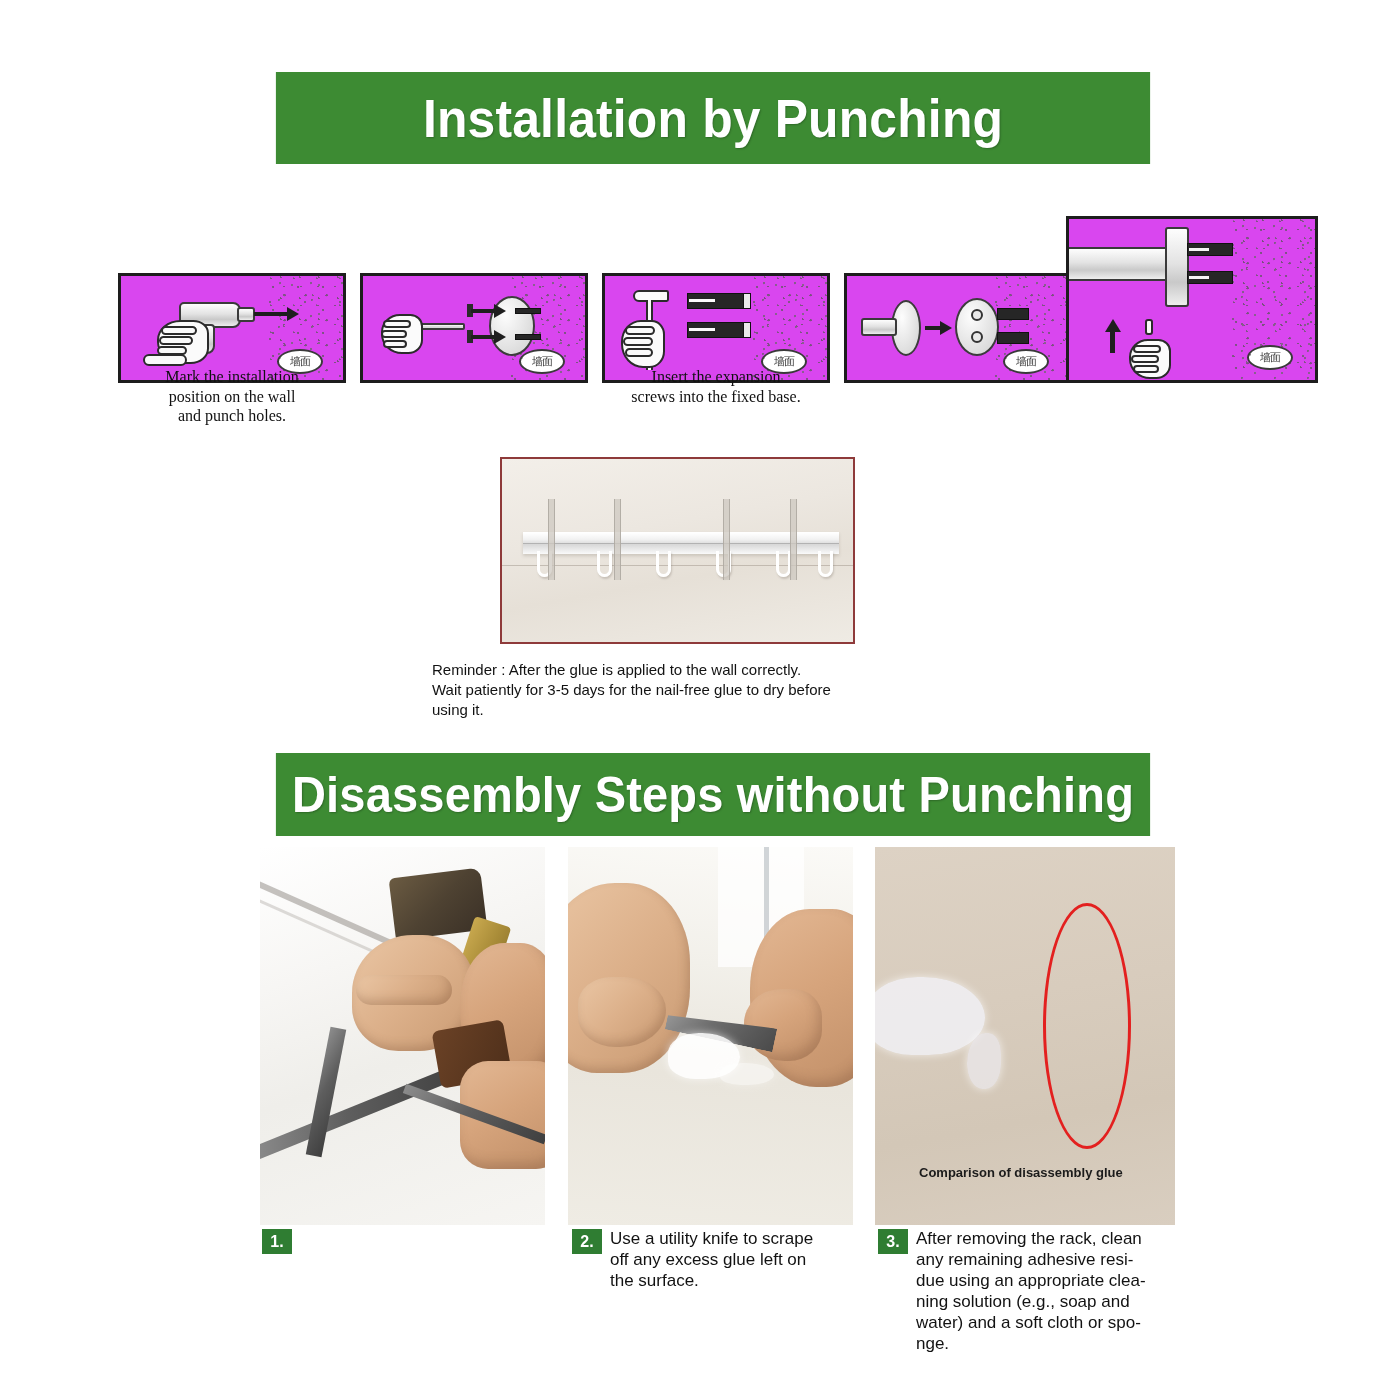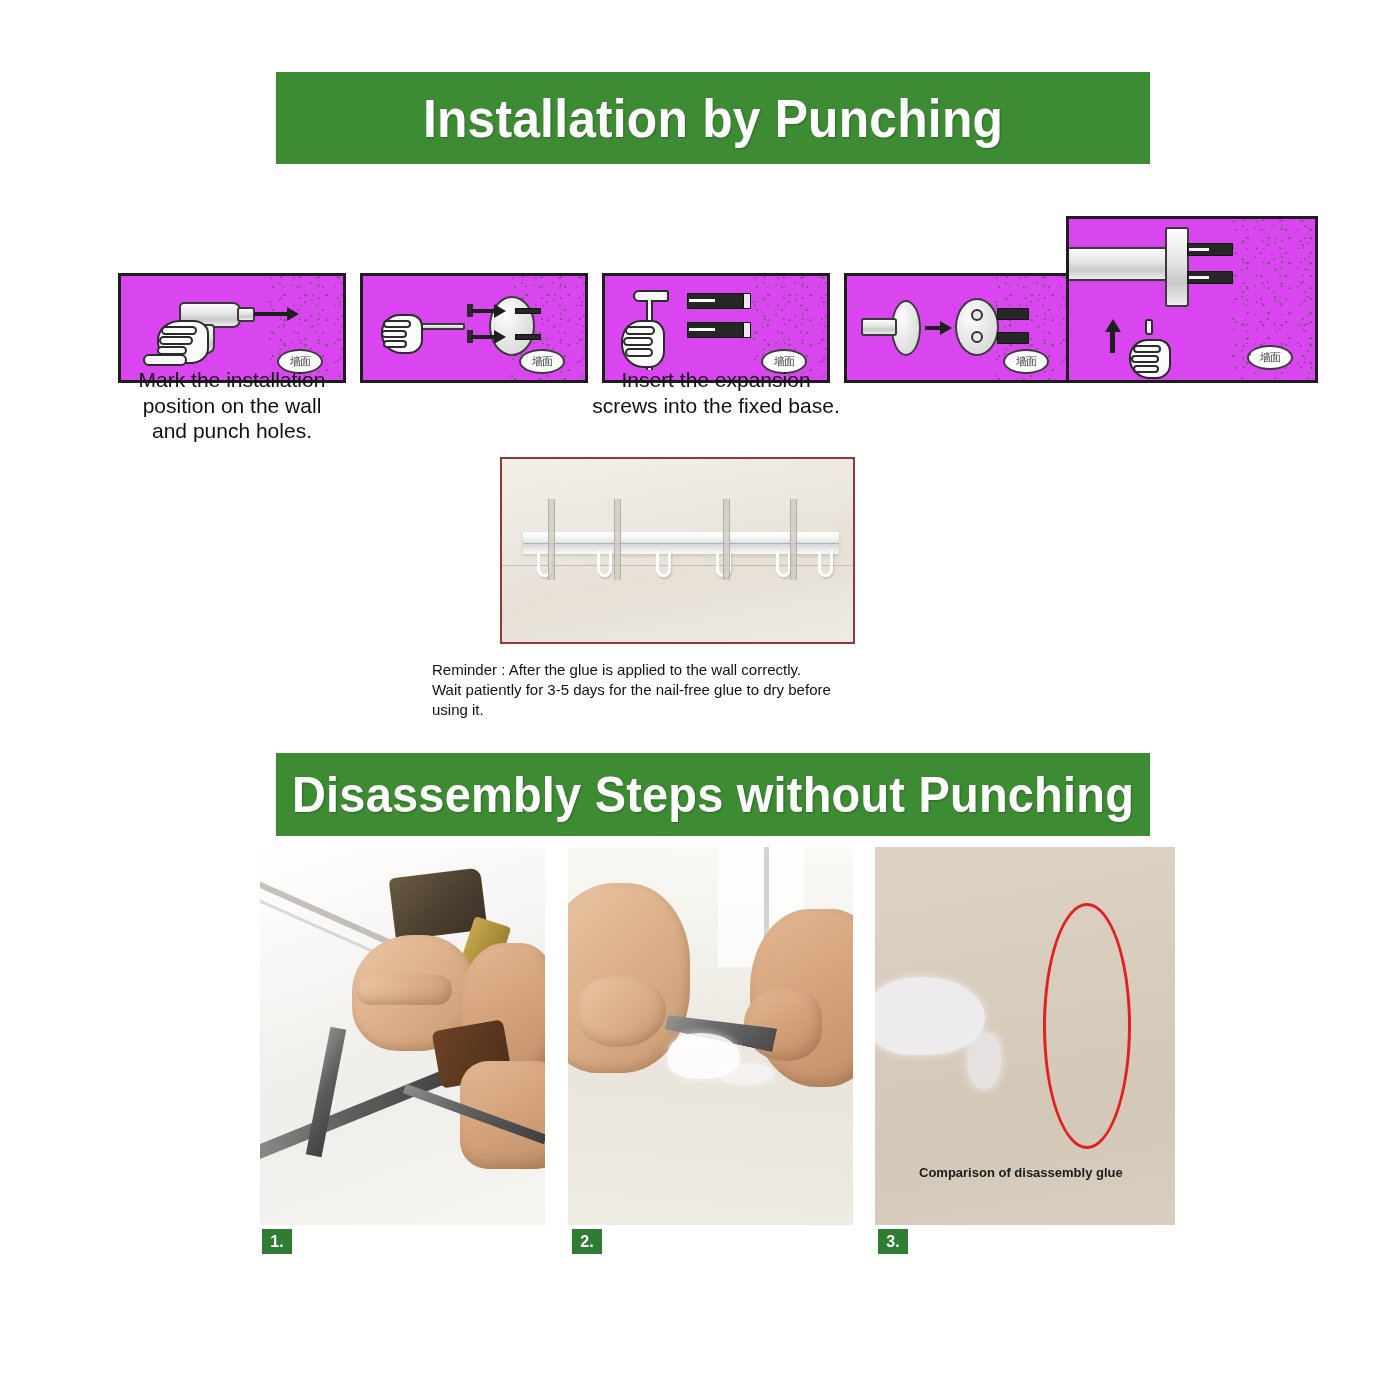--- a/index.html
+++ b/index.html
@@ -50,24 +50,24 @@
     border: 3px solid #1d1d1d;
     background: #d946ef;
     overflow: hidden;
     margin-top: 24px;
   }
   .panel-caption {
     position: absolute;
     left: -14px;
     width: calc(100% + 28px);
     text-align: center;
-    font-size: 21px;
+    font-size: 16px;
     line-height: 1.22;
     color: #111;
-    font-family: Liberation Sans, sans-serif;
+    font-family: Liberation Serif, serif;
   }
 
   
   .wall-tex {
     position: absolute;
     right: 0; top: 0; bottom: 0;
     width: 34%;
     background-image:
       radial-gradient(circle at 12% 9%, #5c5c5c 0.9px, transparent 1.1px),
       radial-gradient(circle at 38% 22%, #666 1.1px, transparent 1.3px),
@@ -465,17 +465,26 @@
   <div class="red-ellipse" style="left:168px; top:56px; width:88px; height:246px;"></div>
   <div class="photo-caption" style="left:44px; top:318px;">Comparison of disassembly glue</div>
 </div>
 
 <div class="num-step" style="left:262px; top:1228px; width:290px;">
   <div class="num-badge">1.</div>
 </div>
 
 <div class="num-step" style="left:572px; top:1228px; width:290px;">
   <div class="num-badge">2.</div>
+  <div class="num-text">Use a utility knife to scrape
+off any excess glue left on
+the surface.</div>
 </div>
 
 <div class="num-step" style="left:878px; top:1228px; width:305px;">
   <div class="num-badge">3.</div>
+  <div class="num-text">After removing the rack, clean
+any remaining adhesive resi-
+due using an appropriate clea-
+ning solution (e.g., soap and
+water) and a soft cloth or spo-
+nge.</div>
 </div>
 
 </body></html>

